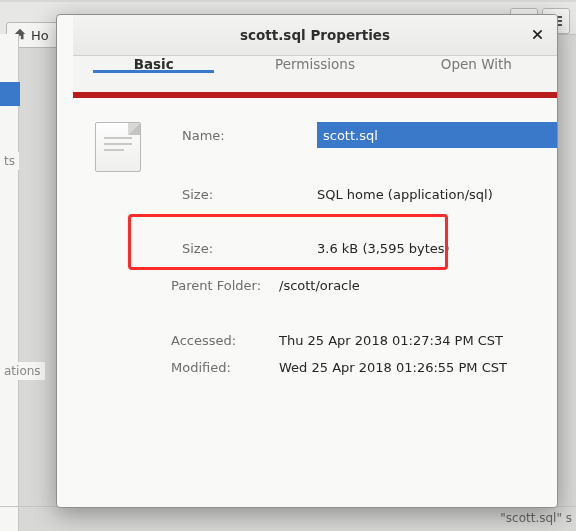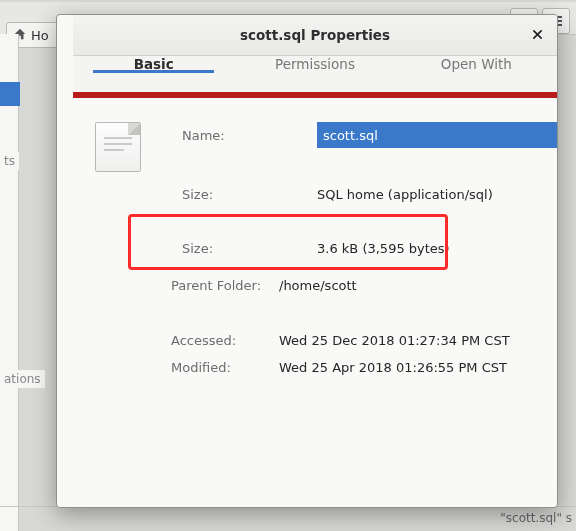--- a/index.html
+++ b/index.html
@@ -77,21 +77,21 @@
   }
   .bg-label-1, .bg-label-2 {
     position: absolute;
     left: 0;
     font-size: 12px;
     color: #888;
     background: #f6f6f5;
     padding: 2px 4px;
   }
   .bg-label-1 { top: 152px; }
-  .bg-label-2 { top: 370px; text-align: center; }
+  .bg-label-2 { top: 362px; text-align: center; }
   .bg-status {
     position: absolute;
     right: 4px;
     bottom: 6px;
     font-size: 12px;
     color: #666;
   }
   .bg-divider-bottom {
     position: absolute;
     left: 0; right: 0;
@@ -339,30 +339,30 @@
 
         <div class="prop-label">Size:</div>
         <div class="prop-value">3.6 kB (3,595 bytes)</div>
       </div>
 
       <div class="spacer-block"></div>
 
       <div class="row-set-second">
         <div></div>
         <div class="prop-label">Parent Folder:</div>
-        <div class="prop-value">/home/scott</div>
+        <div class="prop-value">/scott/oracle</div>
       </div>
 
       <div class="spacer-block"></div>
       <div style="height:18px;"></div>
 
       <div class="row-set-second">
         <div></div>
         <div class="prop-label">Accessed:</div>
-        <div class="prop-value">Wed 25 Dec 2018 01:27:34 PM CST</div>
+        <div class="prop-value">Thu 25 Apr 2018 01:27:34 PM CST</div>
 
         <div></div>
         <div class="prop-label">Modified:</div>
         <div class="prop-value">Wed 25 Apr 2018 01:26:55 PM CST</div>
       </div>
 
       <div class="highlight-box" style="top:116px; left:55px; width:314px; height:50px;"></div>
     </div>
   </div>
 </div>

